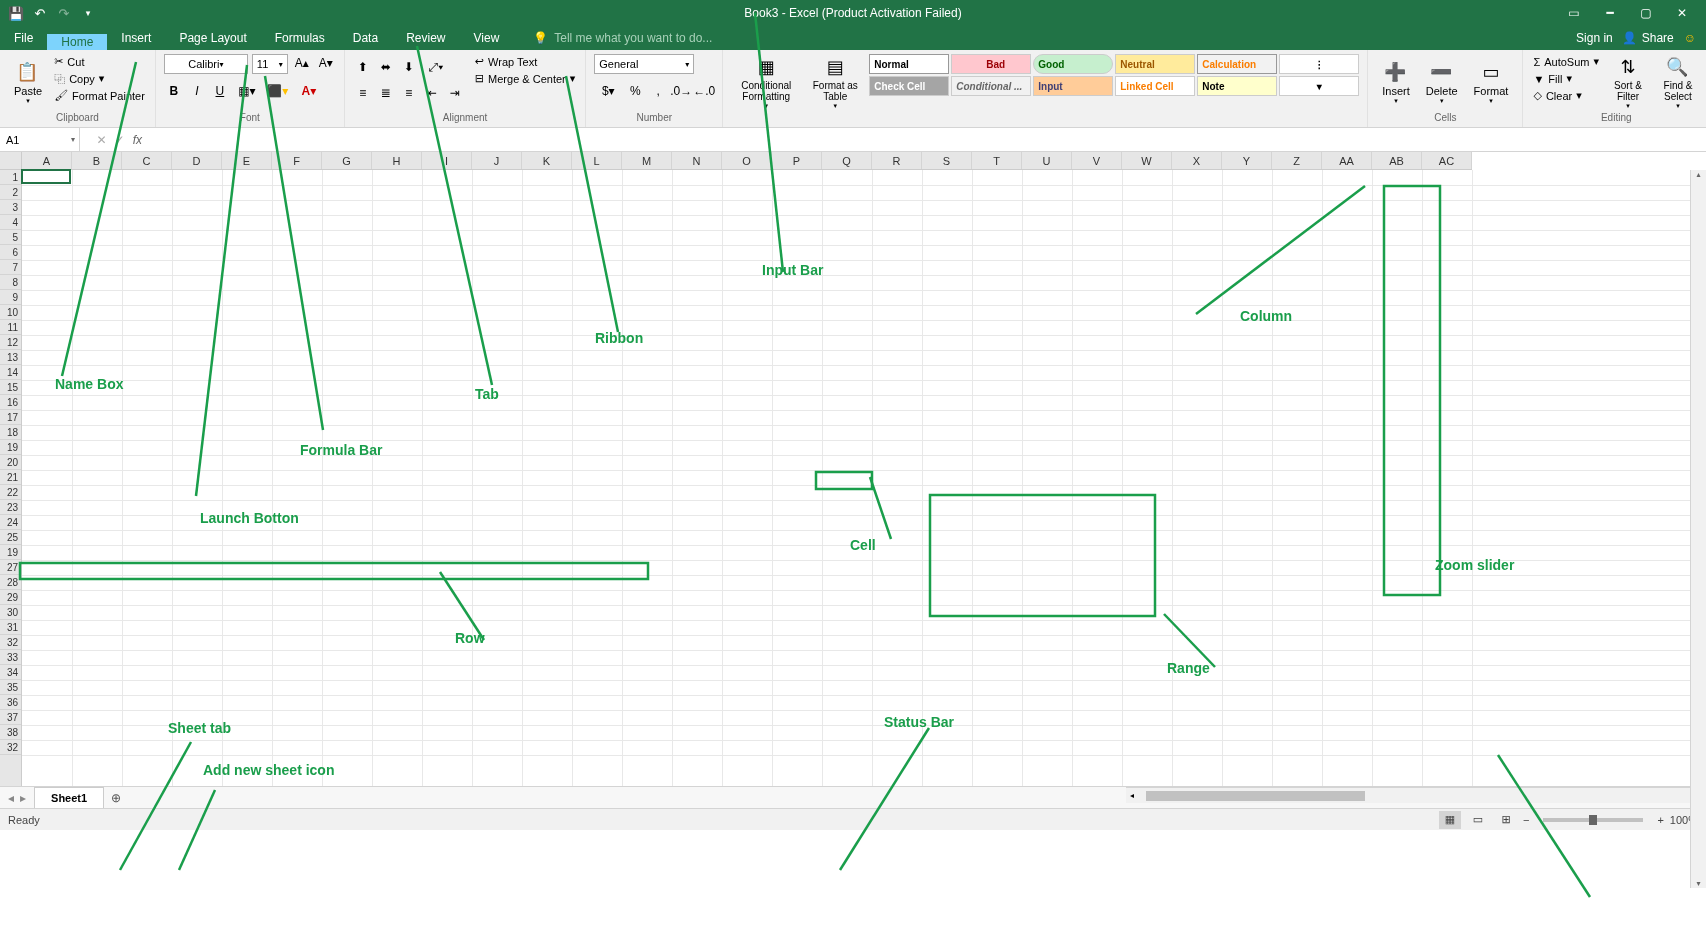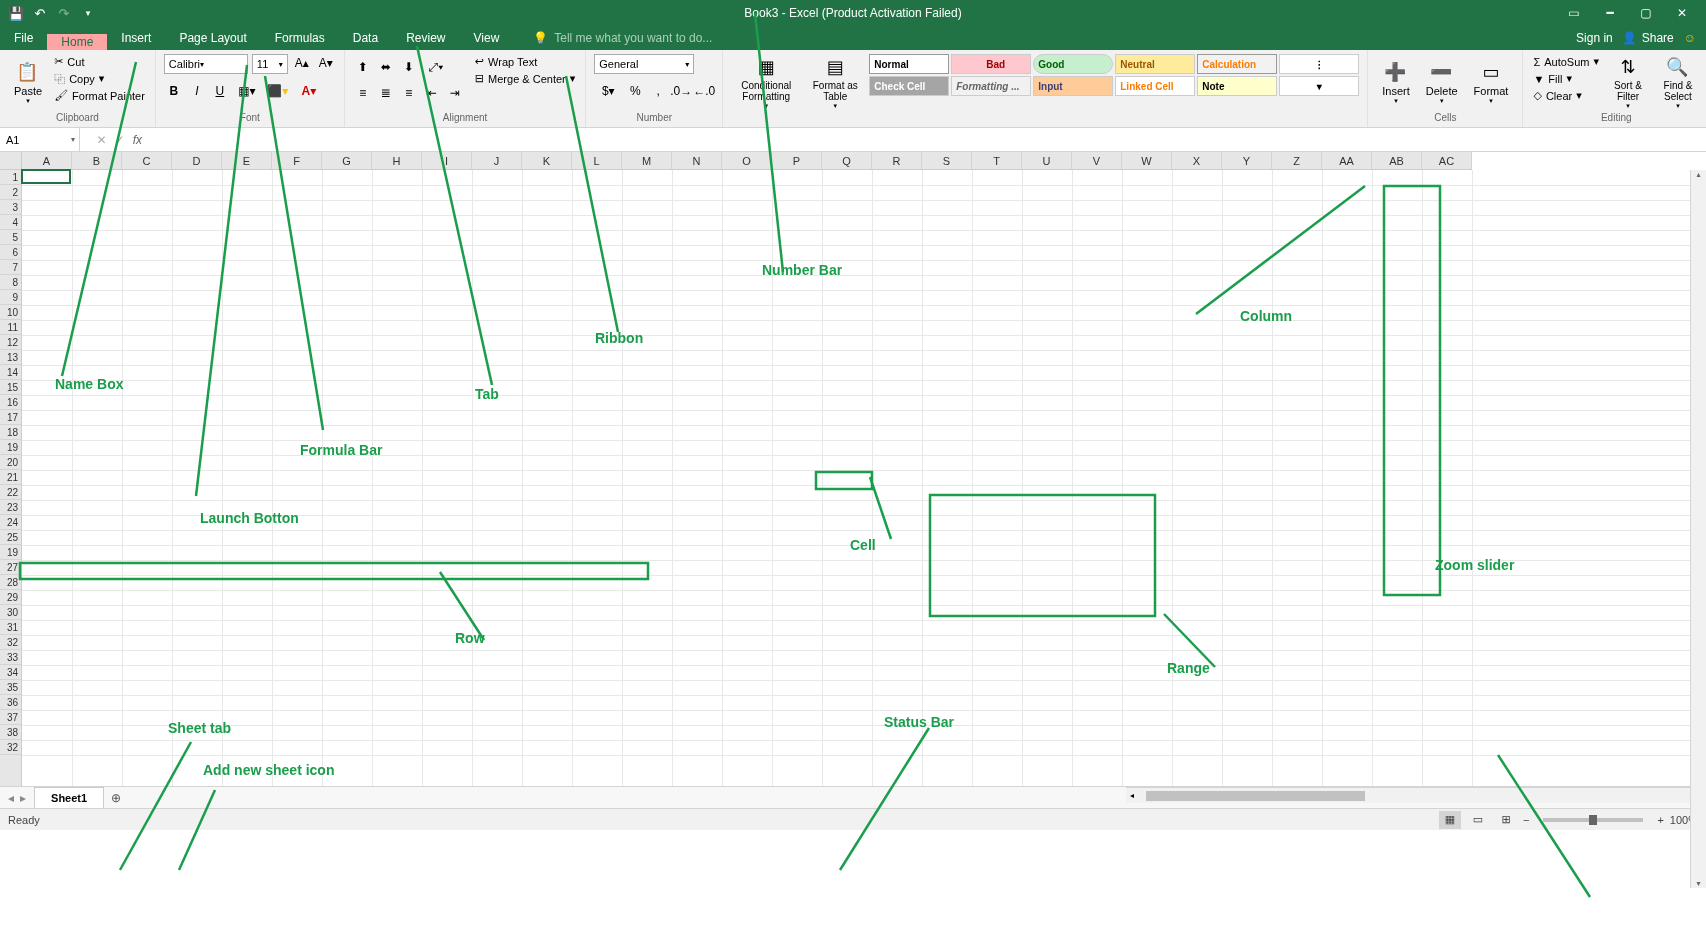--- a/index.html
+++ b/index.html
@@ -9,38 +9,38 @@
     .titlebar { height: 26px; background: #217346; display: flex; align-items: center; color: #fff; position: relative; }
     .qat { display: flex; align-items: center; gap: 8px; padding-left: 8px; }
     .qat-icon { width: 16px; height: 16px; display: flex; align-items: center; justify-content: center; font-size: 13px; cursor: pointer; }
     .title-text { position: absolute; left: 50%; transform: translateX(-50%); font-size: 12px; color: #fff; }
     .window-controls { margin-left: auto; display: flex; gap: 12px; padding-right: 12px; }
     .win-ctrl { width: 24px; height: 24px; display: flex; align-items: center; justify-content: center; cursor: pointer; }
     
     
     .tabs-row { height: 24px; background: #217346; display: flex; align-items: stretch; color: #fff; font-size: 12px; }
     .tab { padding: 0 14px; display: flex; align-items: center; cursor: pointer; }
-    .tab.active { background: #fca5a5; color: #217346; margin-top: 8px; }
+    .tab.active { background: #7dd3fc; color: #217346; margin-top: 8px; }
     .tellme { margin-left: 20px; display: flex; align-items: center; color: #a7d0b8; gap: 6px; }
     .signin { margin-left: auto; display: flex; align-items: center; gap: 10px; padding-right: 10px; }
     .share-btn { display: flex; align-items: center; gap: 4px; }
     
     
     .ribbon { height: 78px; background: #f1f1f1; border-bottom: 1px solid #d4d4d4; display: flex; }
     .ribbon-group { border-right: 1px solid #e1e1e1; padding: 4px 8px 2px 8px; display: flex; flex-direction: column; position: relative; }
     .group-label { font-size: 10px; color: #666; text-align: center; margin-top: auto; padding-bottom: 2px; position: relative; }
     .group-content { flex: 1; display: flex; align-items: flex-start; gap: 4px; }
     
     .big-btn { display: flex; flex-direction: column; align-items: center; justify-content: center; height: 58px; padding: 2px 6px; cursor: pointer; font-size: 11px; }
     .big-btn .icon { font-size: 18px; margin-bottom: 2px; }
     .small-row { display: flex; flex-direction: column; gap: 2px; font-size: 11px; }
     .small-item { display: flex; align-items: center; gap: 4px; cursor: pointer; padding: 1px 2px; white-space: nowrap; }
     
     .font-box { display: flex; gap: 4px; }
-    .font-select { width: 84px; height: 20px; border: 1px solid #ababab; background: #fff; font-size: 11px; padding: 0 4px; display: flex; align-items: center; justify-content: flex-start; }
+    .font-select { width: 84px; height: 20px; border: 1px solid #ababab; background: #fff; font-size: 11px; padding: 0 4px; display: flex; align-items: center; justify-content: center; }
     .size-select { width: 36px; height: 20px; border: 1px solid #ababab; background: #fff; font-size: 11px; padding: 0 4px; display: flex; align-items: center; justify-content: space-between; }
     .btn-row { display: flex; gap: 3px; margin-top: 4px; }
     .icon-btn { width: 20px; height: 18px; display: flex; align-items: center; justify-content: center; cursor: pointer; font-size: 12px; }
     .icon-btn.wide { width: 28px; }
     
     .num-select { width: 100px; height: 20px; border: 1px solid #ababab; background: #fff; font-size: 11px; padding: 0 4px; display: flex; align-items: center; justify-content: space-between; }
     
     .styles-gallery { display: grid; grid-template-columns: repeat(6, 80px); grid-template-rows: 20px 20px; gap: 2px; font-weight: bold; }
     .style-cell { border: 1px solid #ccc; display: flex; align-items: center; padding: 0 4px; font-size: 10px; cursor: pointer; }
     .style-normal { background: #fff; border: 1px solid #999; }
@@ -258,21 +258,21 @@
           <span style="font-size:7px">▾</span>
       </div>
       <div class="styles-gallery">
         <div class="style-cell style-normal">Normal</div>
         <div class="style-cell style-bad">Bad</div>
         <div class="style-cell style-good">Good</div>
         <div class="style-cell style-neutral">Neutral</div>
         <div class="style-cell style-calc">Calculation</div>
         <div class="style-cell style-extra" style="justify-content:center">⋮</div>
         <div class="style-cell style-check">Check Cell</div>
-        <div class="style-cell style-expl">Formatting ...</div>
+        <div class="style-cell style-expl">Conditional ...</div>
         <div class="style-cell style-input">Input</div>
         <div class="style-cell style-linked">Linked Cell</div>
         <div class="style-cell style-note">Note</div>
         <div class="style-cell style-extra" style="justify-content:center">▾</div>
       </div>
     </div>
   </div>
 
   <div class="ribbon-group">
     <div class="group-content">
@@ -529,21 +529,21 @@
     <line x1="120" y1="870" x2="191" y2="742"></line>
     <line x1="179" y1="870" x2="215" y2="790"></line>
     <line x1="1498" y1="755" x2="1590" y2="897"></line>
     <rect x="1384" y="186" width="56" height="409"></rect>
     <rect x="20" y="563" width="628" height="16"></rect>
     <rect x="816" y="472" width="56" height="17"></rect>
     <rect x="930" y="495" width="225" height="121"></rect>
   </g>
 </svg>
 <div class="annotations">
-  <div class="anno-label" style="left:762px;top:262px">Number Bar</div>
+  <div class="anno-label" style="left:762px;top:262px">Input Bar</div>
   <div class="anno-label" style="left:475px;top:386px">Tab</div>
   <div class="anno-label" style="left:595px;top:330px">Ribbon</div>
   <div class="anno-label" style="left:55px;top:376px">Name Box</div>
   <div class="anno-label" style="left:300px;top:442px">Formula Bar</div>
   <div class="anno-label" style="left:200px;top:510px">Launch Botton</div>
   <div class="anno-label" style="left:1240px;top:308px">Column</div>
   <div class="anno-label" style="left:455px;top:630px">Row</div>
   <div class="anno-label" style="left:850px;top:537px">Cell</div>
   <div class="anno-label" style="left:1167px;top:660px">Range</div>
   <div class="anno-label" style="left:1435px;top:557px">Zoom slider</div>

